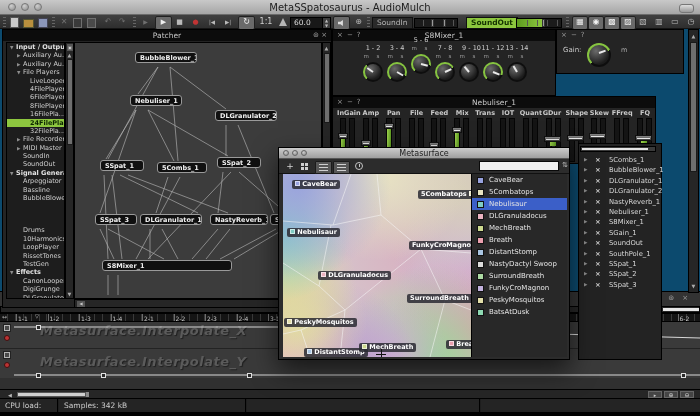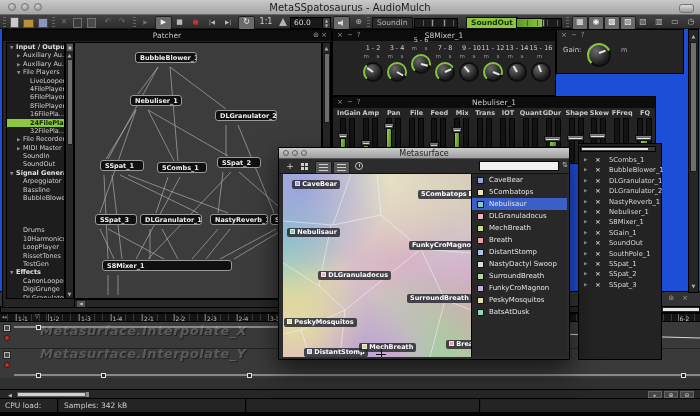--- a/index.html
+++ b/index.html
@@ -1,17 +1,17 @@
 <!DOCTYPE html>
 <html><head>
 <meta charset="utf-8">
 <style>
   html,body{margin:0;padding:0;background:#555;}
   #stage{position:relative;width:700px;height:416px;overflow:hidden;
-    font-family:"DejaVu Sans","Liberation Sans",sans-serif;background:#1d4ed8;
+    font-family:"DejaVu Sans","Liberation Sans",sans-serif;background:#0c4a6e;
     -webkit-font-smoothing:antialiased;}
   .abs{position:absolute;}
   
   #titlebar{left:0;top:0;width:700px;height:15px;
     background:linear-gradient(#c9c9c9,#a6a6a6);border-bottom:1px solid #6b6b6b;box-sizing:border-box;}
   .tlight{width:8px;height:8px;border-radius:50%;top:3px;
     background:radial-gradient(circle at 35% 30%,#cfcfcf,#8e8e8e);border:1px solid #777;box-sizing:border-box;}
   #win-title{width:100%;text-align:center;top:2px;font-size:10px;color:#1d1d1d;}
   #tb-widget{right:6px;top:4px;width:13px;height:7px;border:1px solid #777;border-radius:3px;
     background:linear-gradient(#ddd,#999);}
@@ -238,21 +238,21 @@
         <div class="rul-tick" style="left: 646px;"></div>
         <div class="rul-lab" style="left: 648px;">6-1</div>
         <div class="rul-tick" style="left: 677.5px;"></div>
         <div class="rul-lab" style="left: 679.5px;">6-2</div>
       </div>
     <div class="abs" style="left:35px;top:21px;color:#ddd;font-size:5px">▽</div>
     <div class="abs" style="left:2px;top:21px;color:#aaa;font-size:6px">↔</div>
 
     <div class="abs" style="left:0;top:30px;width:700px;height:56px;background:#3a3a3a">
       <div class="ghost" style="left:40px;top:1px">Metasurface.Interpolate_X</div>
-      <div class="ghost" style="left:40px;top:24px">Metasurface.Interpolate_Y</div>
+      <div class="ghost" style="left:40px;top:32px">Metasurface.Interpolate_Y</div>
       <div class="abs" style="left:0;top:26px;width:700px;height:1px;background:#232323"></div>
       <svg id="lane-svg" width="700" height="56">
           <polyline points="14,5 307,5 700,16" fill="none" stroke="#d8d8d8" stroke-width="1"></polyline>
           <polyline points="14,53 700,53" fill="none" stroke="#d8d8d8" stroke-width="1"></polyline>
         </svg>
       <div id="lane-pts">
           <div class="lane-pt" style="left: 36px; top: 3px;"></div>
           <div class="lane-pt" style="left: 305px; top: 3px;"></div>
           <div class="lane-pt" style="left: 36px; top: 51px;"></div>
           <div class="lane-pt" style="left: 101px; top: 51px;"></div>
@@ -443,30 +443,20 @@
           </div>
         </div>
       </div>
       <div class="abs" style="left: 172px; top: 12px; width: 24px; height: 54px;">
         <div class="abs chan-label" style="top: 2px;">13 - 14</div>
         <div class="abs chan-sub" style="top: 11px;">m s</div>
         <div class="abs knob" style="left: 2px; top: 20px; width: 20px; height: 20px;">
           <div class="ring" style="background: rgb(14, 14, 14);"></div>
           <div class="cap">
             <div class="ptr" style="transform: rotate(-30deg);"></div>
-          </div>
-        </div>
-      </div>
-      <div class="abs" style="left: 196px; top: 12px; width: 24px; height: 54px;">
-        <div class="abs chan-label" style="top: 2px;">15 - 16</div>
-        <div class="abs chan-sub" style="top: 11px;">m</div>
-        <div class="abs knob" style="left: 2px; top: 20px; width: 20px; height: 20px;">
-          <div class="ring" style="background: rgb(14, 14, 14);"></div>
-          <div class="cap">
-            <div class="ptr" style="transform: rotate(-20deg);"></div>
           </div>
         </div>
       </div>
     </div>
 
   <div class="abs win" style="left:556px;top:29px;width:128px;height:45px;z-index:2">
     <div class="abs wbtns"><span>×</span><span>−</span><span>?</span></div>
     <div class="abs" style="left:6px;top:16px;font-size:7px;color:#ccc">Gain:</div>
     <div class="abs knob" id="gain-knob" style="left:30px;top:13px;width:24px;height:24px">
       <div class="ring" id="gain-ring" style="background: conic-gradient(from 225deg, rgb(134, 196, 64) 0deg, rgb(134, 196, 64) 200deg, rgb(14, 14, 14) 200deg, rgb(14, 14, 14) 360deg);"></div>

